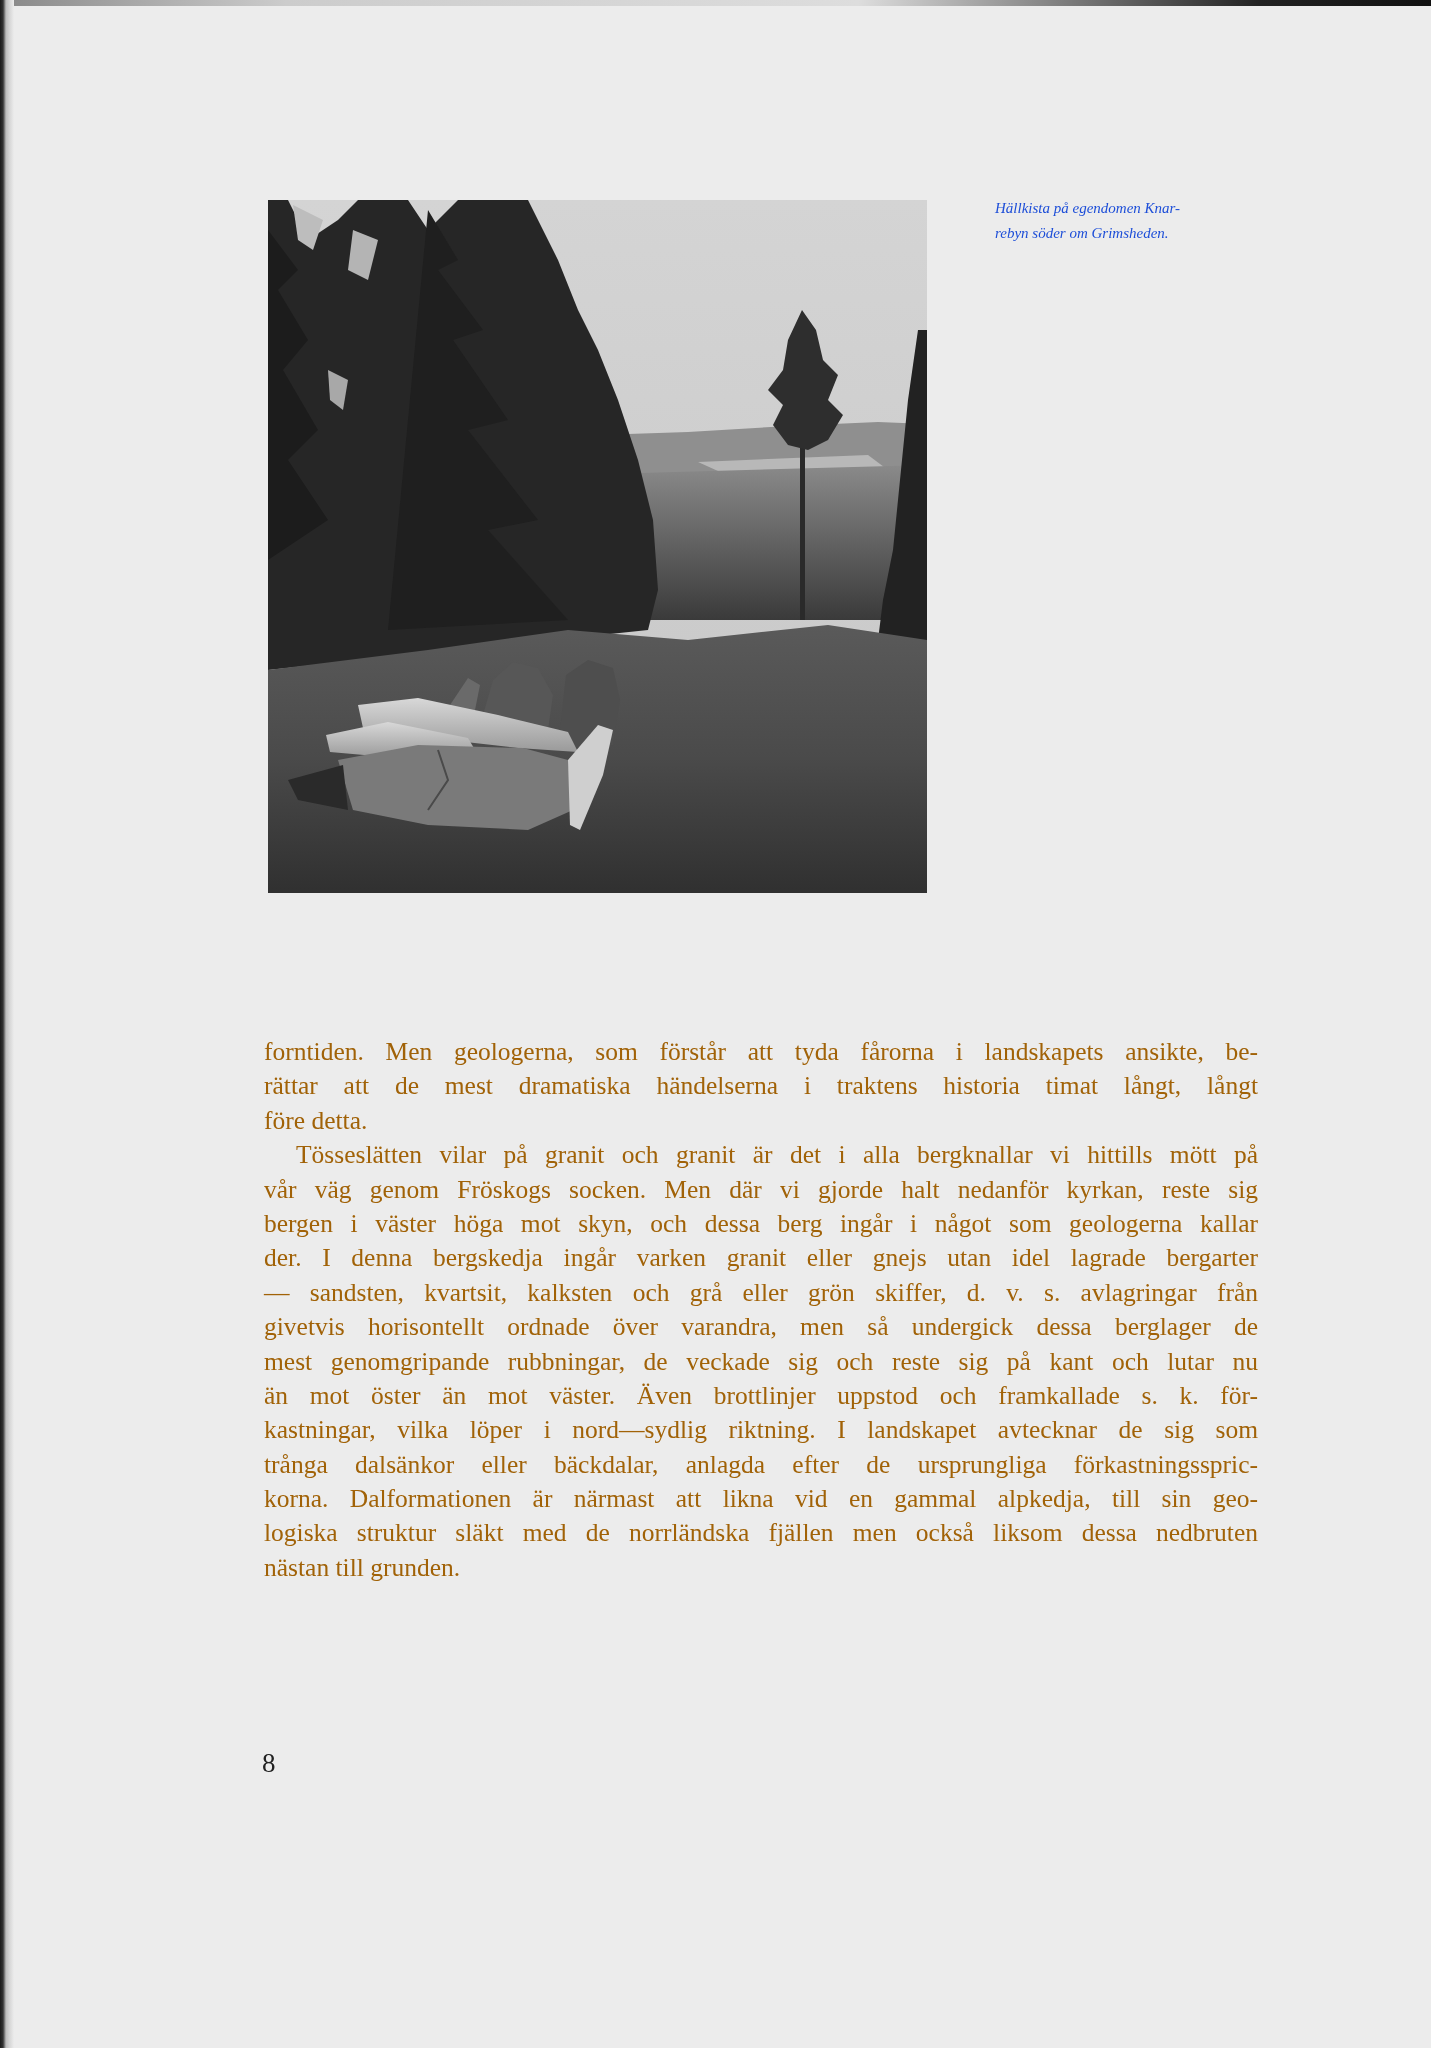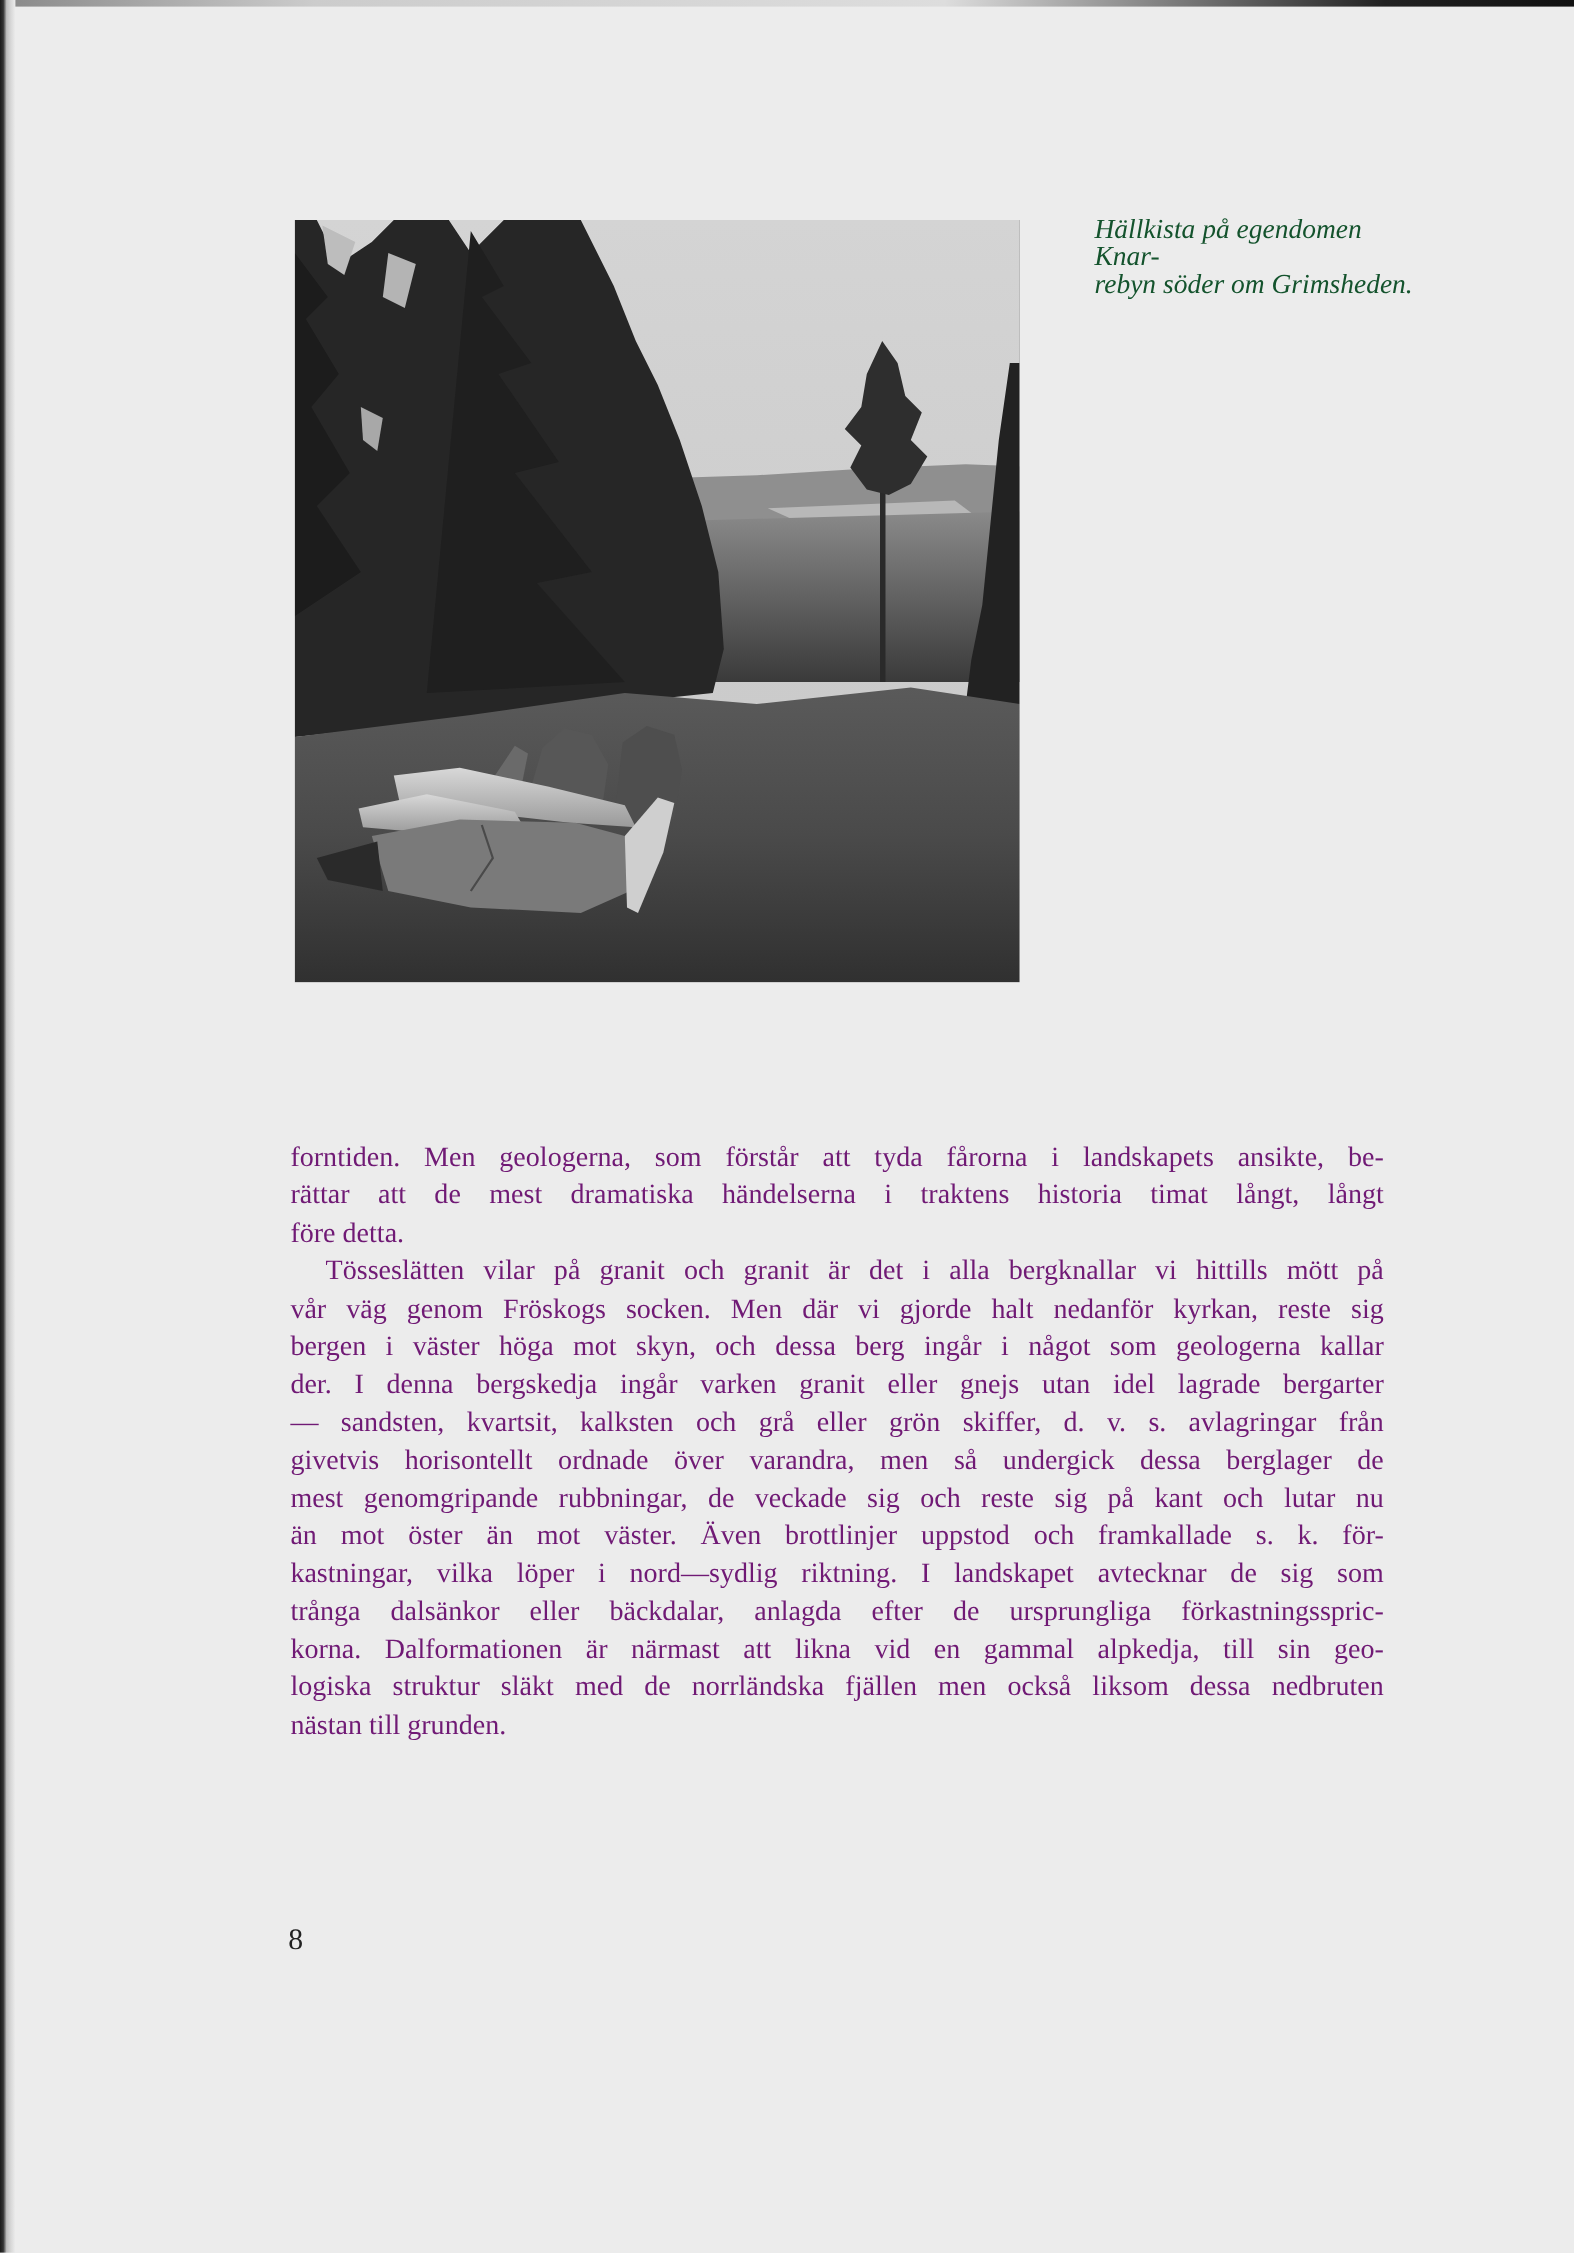--- a/index.html
+++ b/index.html
@@ -17,27 +17,27 @@
     background: linear-gradient(to right, #1a1a1a 0px, #333 3px, #bdbdbd 6px, #d8d8d8 10px, #ececec 14px);
   }
   .photo {
     position: absolute; left: 268px; top: 200px; width: 659px; height: 693px;
     background: #9a9a9a; overflow: hidden;
   }
   .photo svg { display: block; width: 659px; height: 693px; }
   .caption {
     position: absolute; left: 995px; top: 196px; width: 300px;
     font-family: "Liberation Serif", "DejaVu Serif", serif;
-    font-style: italic; font-size: 25px; line-height: 25px; color: #14532d;
+    font-style: italic; font-size: 15px; line-height: 25px; color: #1d4ed8;
     margin: 0;
   }
   .body-text {
     position: absolute; left: 264px; top: 1035px; width: 994px;
     font-family: "Liberation Serif", "DejaVu Serif", serif;
-    font-size: 25.5px; line-height: 34.4px; color: #701a75;
+    font-size: 25.5px; line-height: 34.4px; color: #a16207;
   }
   .body-text .line {
     display: block; white-space: nowrap;
     text-align: justify; text-align-last: justify; height: 34.4px;
   }
   .body-text .line.last { text-align-last: left; }
   .body-text .line.indent { padding-left: 32px; }
   .page-number {
     position: absolute; left: 262px; top: 1748px;
     font-family: "Liberation Serif", "DejaVu Serif", serif;

